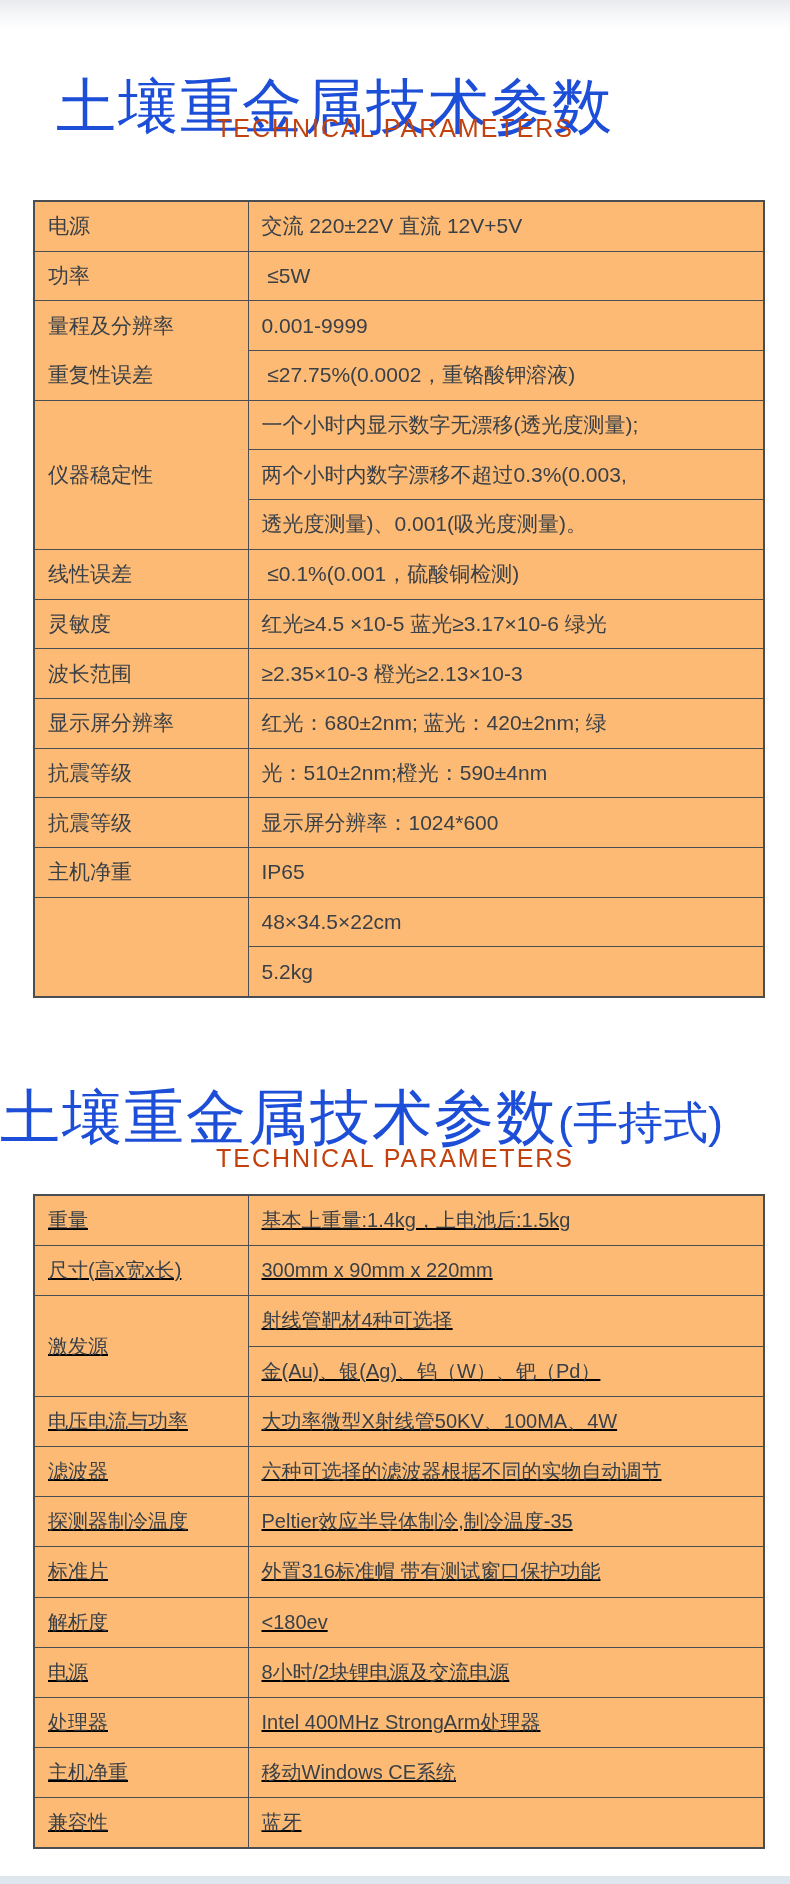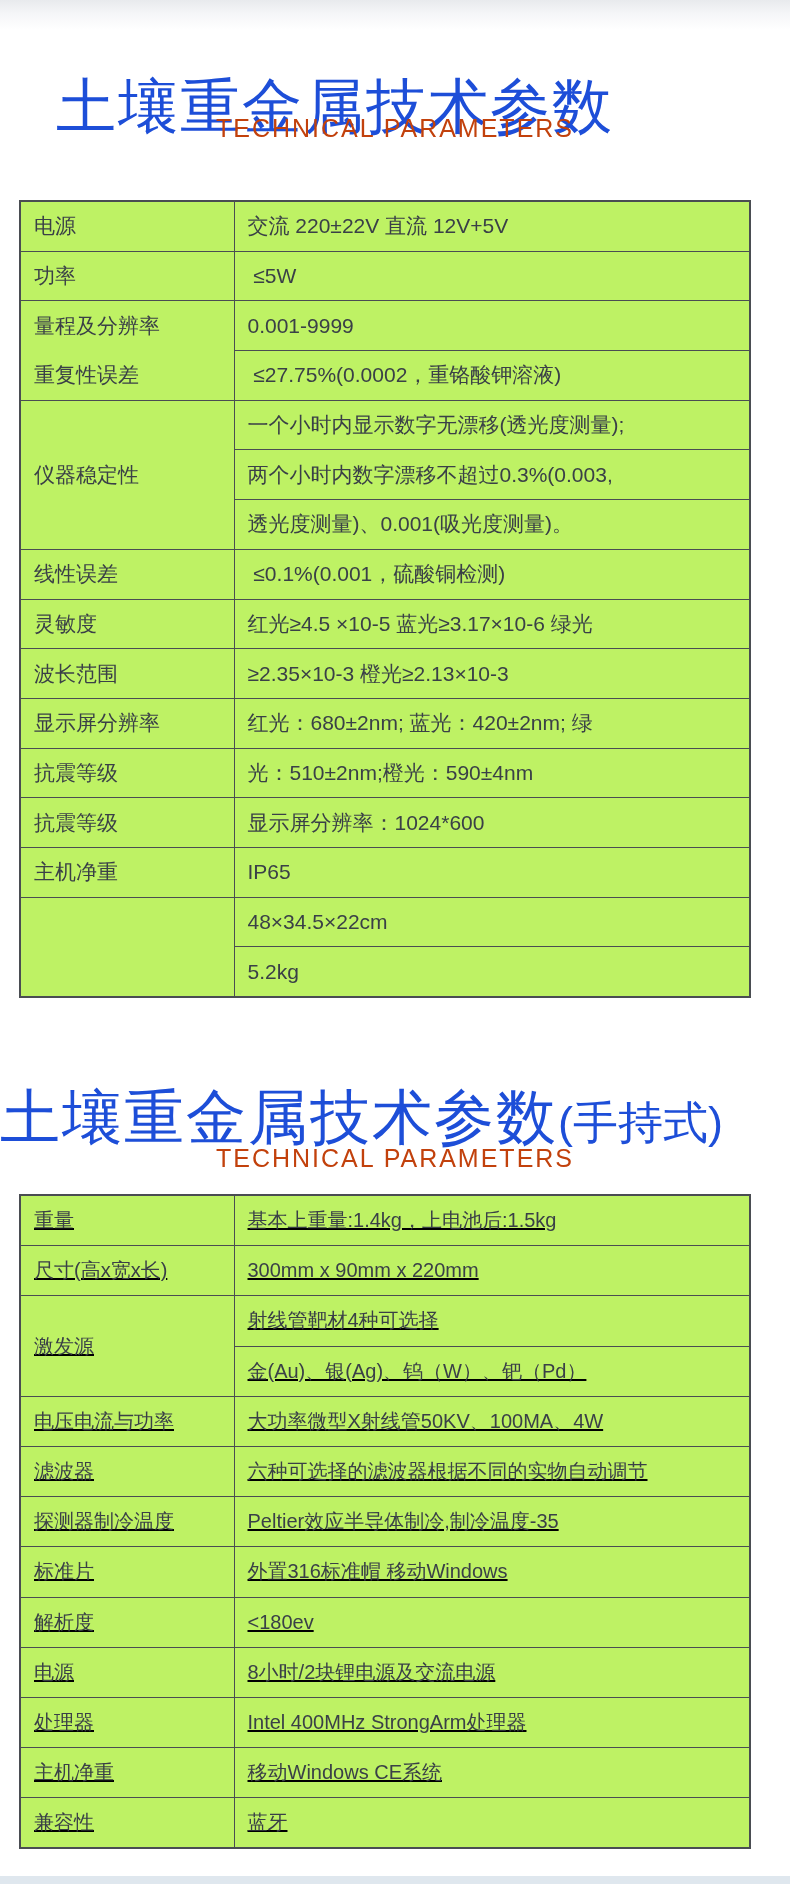--- a/index.html
+++ b/index.html
@@ -12,22 +12,22 @@
   .title{position:absolute;width:670px;text-align:center;color:#1d4ed8;
          font-weight:400;letter-spacing:2px;white-space:nowrap;}
   .title-1{top:30px;font-size:60px;line-height:74px;}
   .title-2{top:1046px;font-size:60px;line-height:64px;}
   .title-2 .suffix{font-size:45px;letter-spacing:0;}
   .subtitle{position:absolute;width:790px;text-align:center;color:#c2410c;
             font-size:25px;font-weight:500;letter-spacing:2px;}
   .subtitle-1{top:114px;}
   .subtitle-2{top:1144px;}
 
-  table.spec{position:absolute;left:19px;width:730px;border-collapse:collapse;
-             table-layout:fixed;border:2px solid #4a4d52;background:#bef264;}
+  table.spec{position:absolute;left:33px;width:730px;border-collapse:collapse;
+             table-layout:fixed;border:2px solid #4a4d52;background:#fdba74;}
   .t1{top:200px;}
   .t2{top:1194px;text-decoration:underline;}
   col.c-label{width:214px;}
   col.c-value{width:516px;}
   table.spec td{border:1px solid #4a4d52;vertical-align:middle;color:#3a4047;
                 padding:0 0 0 13px;overflow:hidden;}
   .t1 td{height:48.7px;font-size:21px;}
   .t2 td{height:49.2px;font-size:20px;}
   td.lbl{font-weight:400;}
   td.val{white-space:pre-wrap;}
@@ -145,21 +145,21 @@
     <tr>
       <td class="lbl">滤波器</td>
       <td class="val">六种可选择的滤波器根据不同的实物自动调节</td>
     </tr>
     <tr>
       <td class="lbl">探测器制冷温度</td>
       <td class="val">Peltier效应半导体制冷,制冷温度-35</td>
     </tr>
     <tr>
       <td class="lbl">标准片</td>
-      <td class="val">外置316标准帽 移动Windows</td>
+      <td class="val">外置316标准帽 带有测试窗口保护功能</td>
     </tr>
     <tr>
       <td class="lbl">解析度</td>
       <td class="val">&lt;180ev</td>
     </tr>
     <tr>
       <td class="lbl">电源</td>
       <td class="val">8小时/2块锂电源及交流电源</td>
     </tr>
     <tr>

